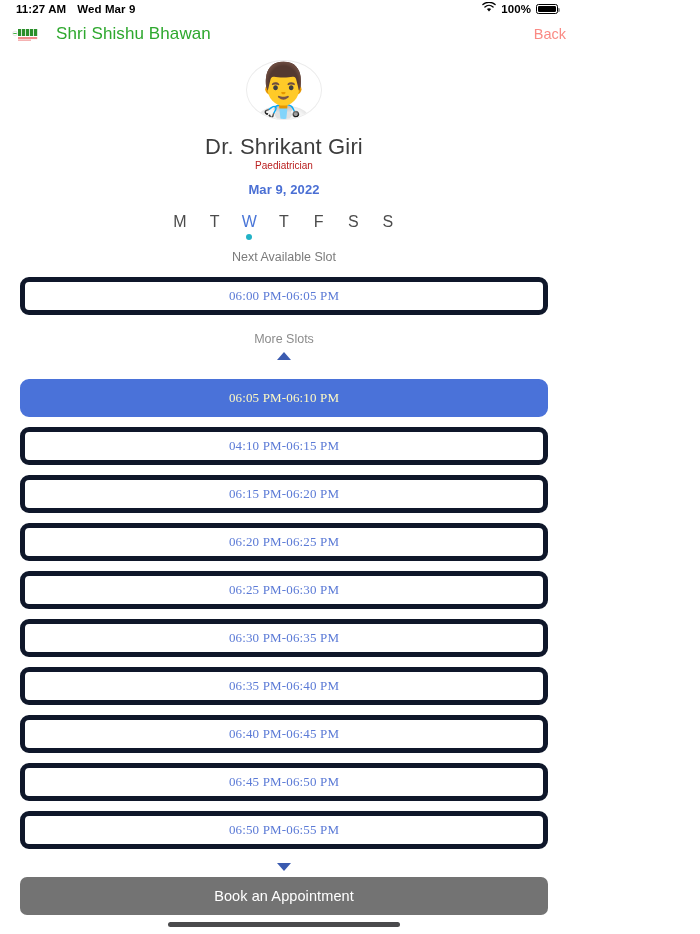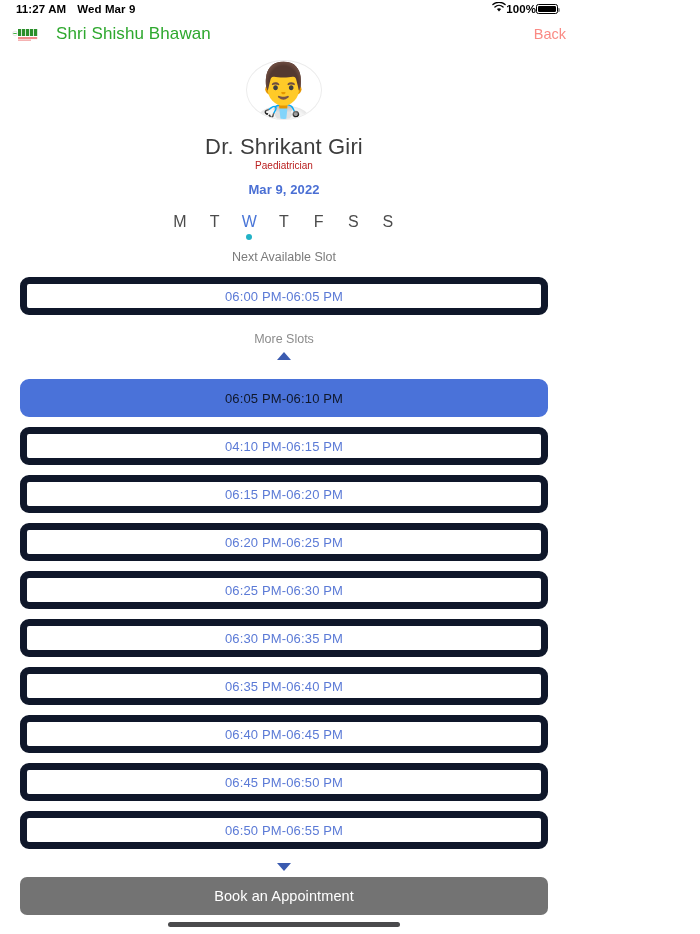--- a/index.html
+++ b/index.html
@@ -26,21 +26,21 @@
     display: flex;
     align-items: center;
     justify-content: space-between;
     padding: 0 10px 0 16px;
     font-size: 11.5px;
     color: #000;
     font-weight: 600;
     letter-spacing: 0.1px;
   }
   .status-left { display: flex; align-items: center; gap: 11px; }
-  .status-right { display: flex; align-items: center; }
+  .status-right { display: flex; align-items: center; gap: 5px; }
   .wifi-icon { display: inline-block; line-height: 1; }
   .battery {
     width: 22px; height: 10px;
     border: 1.2px solid #000;
     border-radius: 2.4px;
     position: relative;
     display: inline-block;
   }
   .battery::after {
     content: "";
@@ -167,35 +167,36 @@
 
   
   .slot-list {
     width: 100%;
     padding: 0 20px;
     display: flex;
     flex-direction: column;
   }
   .slot-btn {
     height: 38px;
-    border: 7px solid #0f172a;
+    border: 5px solid #0f172a;
     border-radius: 9px;
     background: #ffffff;
     color: #5b7ad6;
     font-size: 13px;
     display: flex;
     align-items: center;
     justify-content: center;
     cursor: pointer;
     letter-spacing: 0.15px;
+    font-family: Liberation Serif, serif;
   }
   .slot-btn.selected {
     background: #4a72d9;
     border-color: #4a72d9;
-    color: #0f172a;
+    color: #fef9c3;
   }
   .next-slot-btn { margin-top: 13px; }
 
   .more-slots-label {
     margin-top: 17px;
     font-size: 12.5px;
     color: #8c8c8c;
   }
   .caret {
     width: 0; height: 0;

